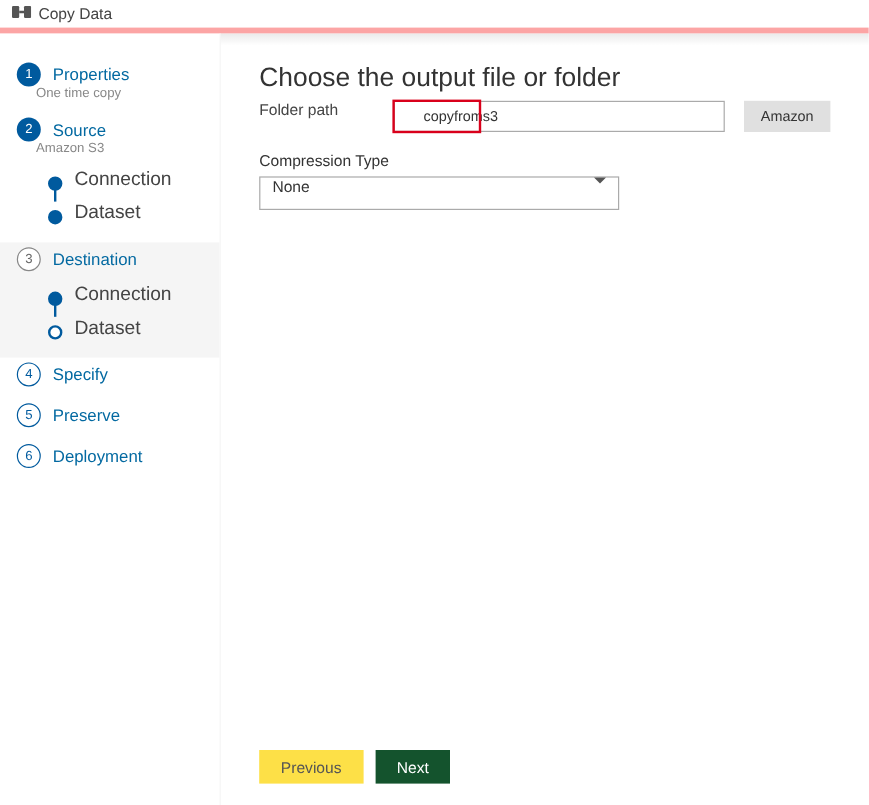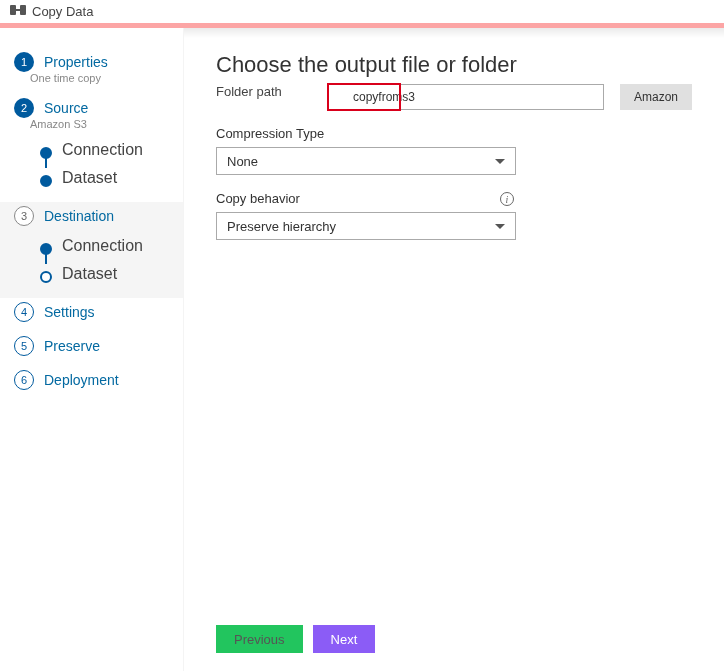--- a/index.html
+++ b/index.html
@@ -65,31 +65,31 @@
     color: #333; width: 276px; outline: none;
   }
   .highlight-box { position: absolute; pointer-events: none; border: 2px solid #d9001b; left: -1px; top: -1px; right: -1px; bottom: -1px; }
   .input.disabled { background: #fff; color: #aaa; border-color: #aaa; }
   .btn-browse {
     background: #e0e0e0; border: none; height: 26px; width: 72px; font-size: 12px; color: #333; cursor: pointer;
   }
   .field-block { display: flex; flex-direction: column; gap: 6px; }
   .dropdown {
     width: 300px; height: 28px; border: 1px solid #aaa;
-    display: flex; align-items: center; justify-content: space-between;
+    display: flex; align-items: flex-start; justify-content: space-between;
     padding: 0 10px; font-size: 13px; color: #333; cursor: pointer; background: #fff;
   }
   .caret { width: 0; height: 0; border-left: 5px solid transparent; border-right: 5px solid transparent; border-top: 5px solid #555; }
   .info-icon { width: 14px; height: 14px; border: 1px solid #666; border-radius: 50%; display: inline-flex; align-items: center; justify-content: center; font-size: 10px; color: #666; font-style: italic; font-family: Georgia, serif; margin-left: auto; margin-right: 2px; }
   .footer {
     margin-top: auto; display: flex; gap: 10px; padding-top: 12px;
   }
   .btn { height: 28px; padding: 0 18px; font-size: 13px; border: none; cursor: pointer; }
-  .btn-prev { background: #22c55e; color: #555; }
-  .btn-next { background: #8b5cf6; color: #fff; }
+  .btn-prev { background: #fde047; color: #555; }
+  .btn-next { background: #14532d; color: #fff; }
   .label-row { display:flex; align-items:flex-end; width:300px; }
 </style>
 </head>
 <body>
 
 <div class="app">
   <div class="titlebar">
     <span>
       <svg viewBox="0 0 16 14">
           <rect x="0" y="2" width="6" height="10" rx="1"></rect>
@@ -144,21 +144,21 @@
             <div class="connector"></div>
             <div class="dot-outline"></div>
             <span>Dataset</span>
           </div>
         </div>
       </div>
 
       <div class="step">
         <div class="step-head">
           <div class="step-num outline">4</div>
-          <div class="step-title">Settings</div>
+          <div class="step-title">Specify</div>
         </div>
       </div>
 
       <div class="step">
         <div class="step-head">
           <div class="step-num outline">5</div>
           <div class="step-title">Preserve</div>
         </div>
       </div>
 
@@ -191,30 +191,20 @@
           <div class="field-block">
             <div class="label-row">
               <span>Compression Type</span>
             </div>
             <div class="dropdown">
               <span>None</span>
               <span class="caret"></span>
             </div>
           </div>
 
-          <div class="field-block">
-            <div class="label-row">
-              <span>Copy behavior</span>
-              <span class="info-icon">i</span>
-            </div>
-            <div class="dropdown">
-              <span>Preserve hierarchy</span>
-              <span class="caret"></span>
-            </div>
-          </div>
 
         </div>
 
         <div class="footer">
           <button class="btn btn-prev">Previous</button>
           <button class="btn btn-next">Next</button>
         </div>
       </div>
     </div>
   </div>

